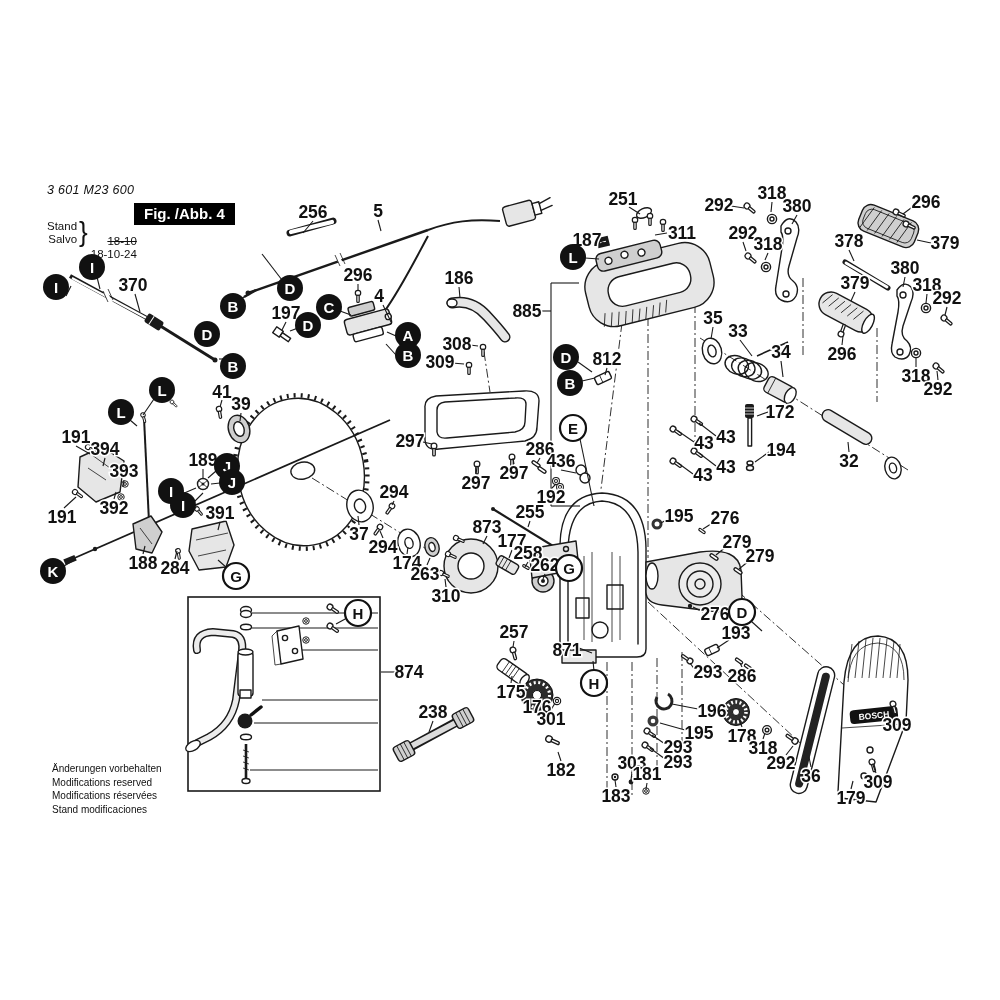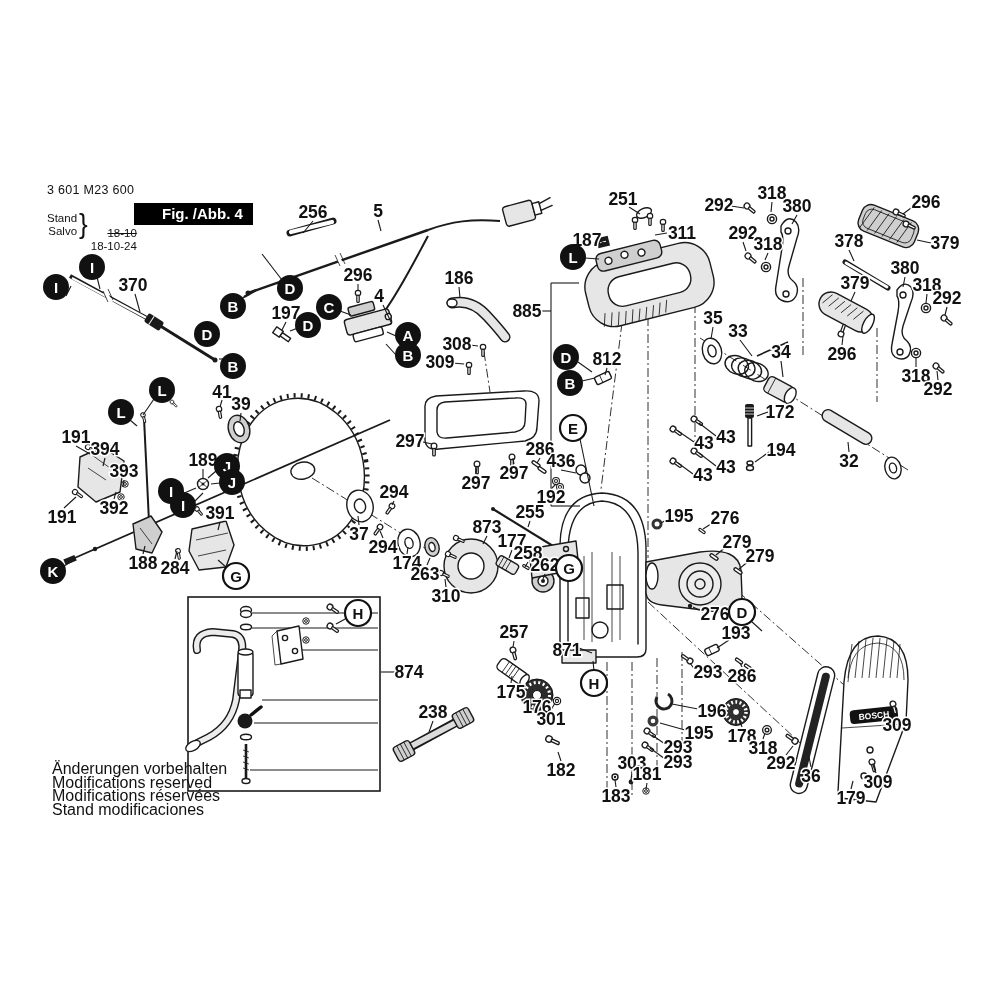--- a/index.html
+++ b/index.html
@@ -19,27 +19,27 @@
   .hat{stroke:#1a1a1a;stroke-width:.8;}
   .part-label{font-family:"Liberation Sans",sans-serif;font-weight:bold;font-size:17.5px;
       fill:#111;text-anchor:middle;paint-order:stroke;stroke:#ffffff;stroke-width:3px;}
   .ref-f circle{fill:#111;}
   .ref-f text{font-family:"Liberation Sans",sans-serif;font-weight:bold;font-size:15px;fill:#fff;text-anchor:middle;}
   .ref-o circle{fill:#fff;stroke:#111;stroke-width:2.2;}
   .ref-o text{font-family:"Liberation Sans",sans-serif;font-weight:bold;font-size:15px;fill:#111;text-anchor:middle;}
 
   
   #titleblock{position:absolute;left:47px;top:183px;font-size:12.5px;line-height:14px;}
-  #titleblock .pn{letter-spacing:.3px;}
+  #titleblock .pn{margin-bottom:8px;letter-spacing:.3px;font-style:italic;}
   .issue-row{display:flex;align-items:center;font-size:11.5px;line-height:12.5px;text-align:right;}
   .brace{font-size:26px;font-weight:400;margin:0 3px 0 2px;transform:scaleY(1.05);}
   .old-date{text-decoration:line-through;margin-top:30px;}
   #figbox{position:absolute;left:134px;top:203px;background:#000;color:#fff;
-      font-weight:bold;font-size:15px;padding:2px 10px 3px 28px;}
-  #footer{position:absolute;left:52px;top:762px;font-size:16px;line-height:13.5px;}
+      font-weight:bold;font-size:15px;padding:2px 10px 3px 10px;}
+  #footer{position:absolute;left:52px;top:762px;font-size:10px;line-height:13.5px;}
 </style>
 </head>
 <body>
 
 <div id="page">
 
 <svg id="diagram" viewBox="0 0 1000 1000" xmlns="http://www.w3.org/2000/svg">
   <defs>
     <g id="scrw">
           <circle cx="0" cy="0" r="3.2" class="of"></circle>

